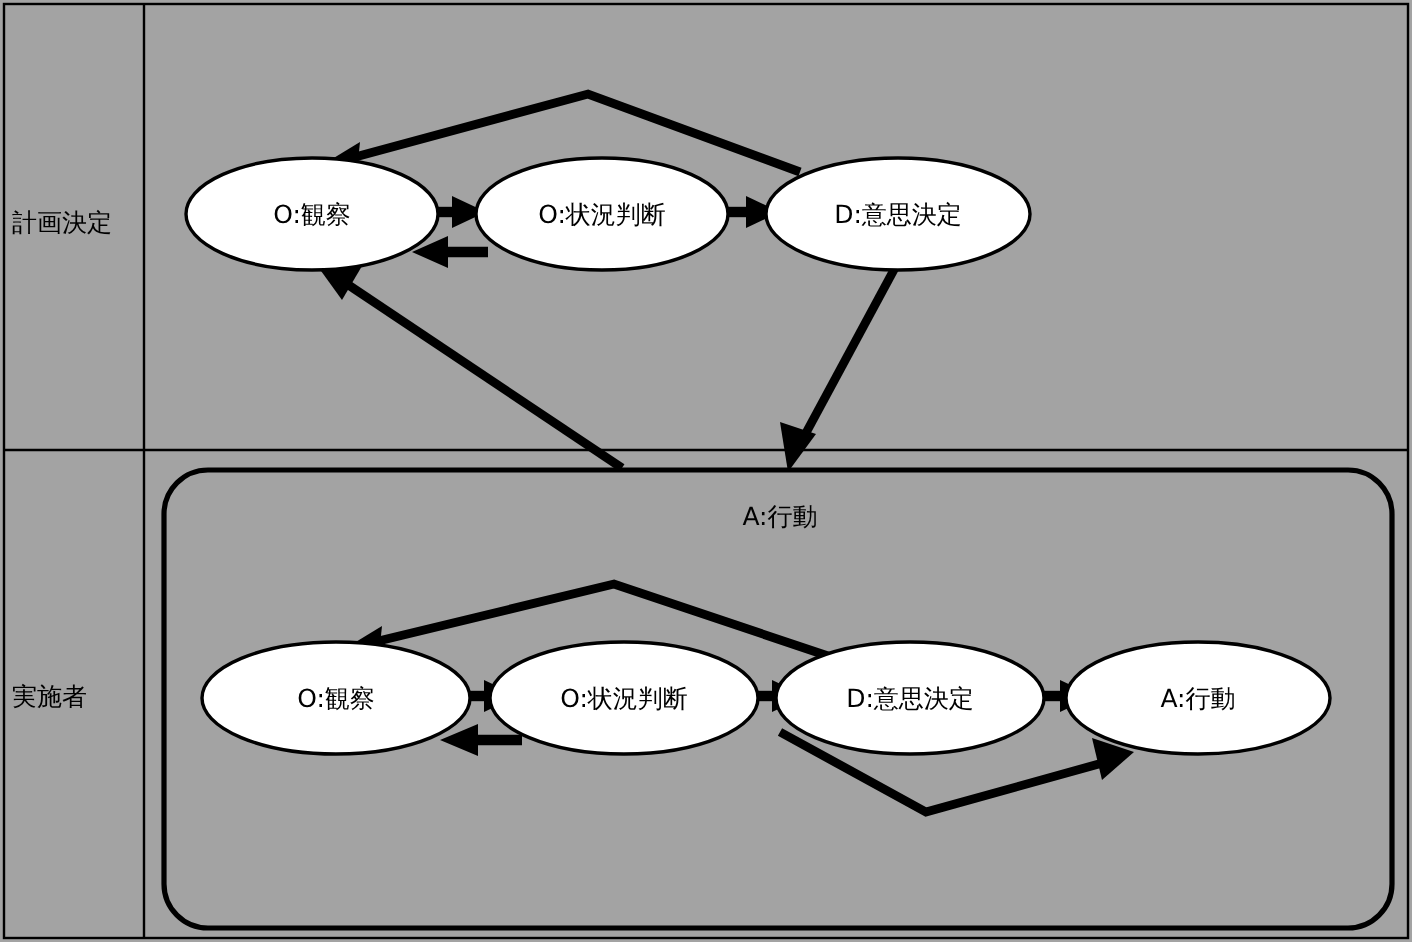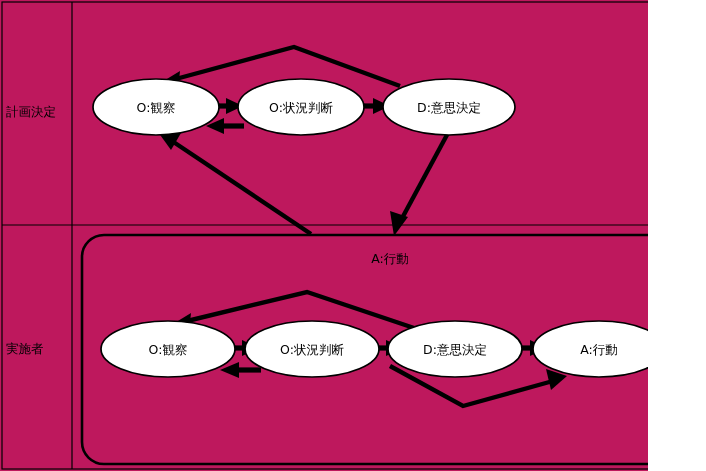--- a/index.html
+++ b/index.html
@@ -5,23 +5,23 @@
   html, body {
     margin: 0;
     padding: 0;
     background: #ffffff;
   }
   body {
     font-family: "DejaVu Sans", "Liberation Sans", sans-serif;
   }
   #stage {
     position: relative;
-    width: 648px;
+    width: 706px;
     height: 471px;
-    background: #be185d;
+    background: #a3a3a3;
     overflow: hidden;
   }
   #diagram {
     display: block;
     width: 706px;
     height: 471px;
   }
   .frame-line {
     fill: none;
     stroke: #000000;

